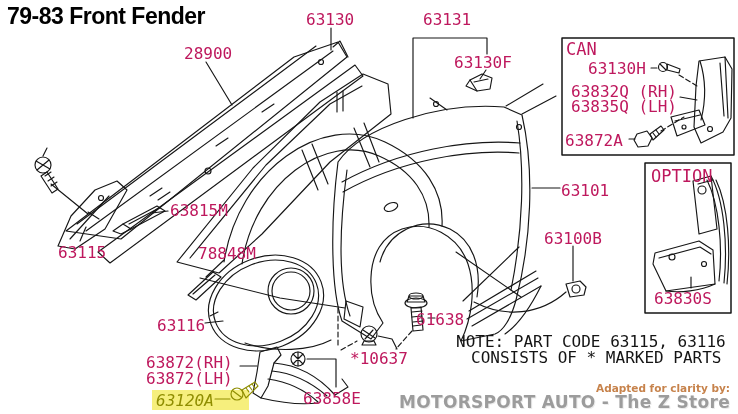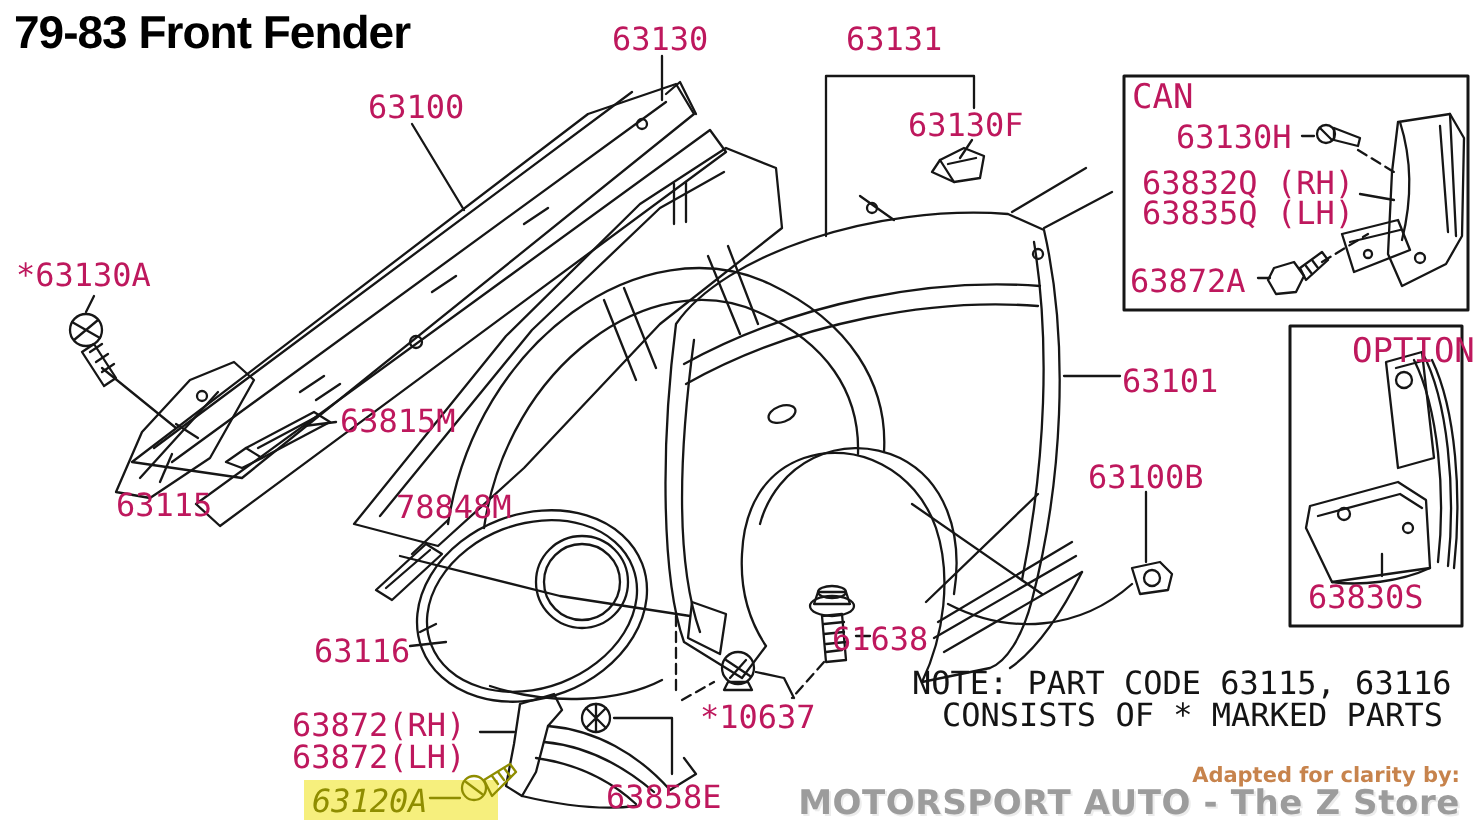--- a/index.html
+++ b/index.html
@@ -216,44 +216,43 @@
       <path d="M412,331 L396,349"></path>
       <path d="M679,75 L697,86"></path>
       <path d="M661,131 L684,117"></path>
     </g>
   </svg>
 
   <div id="title">79-83 Front Fender</div>
 
   <div class="lbl" style="left:306px;top:11px">63130</div>
   <div class="lbl" style="left:423px;top:11px">63131</div>
-  <div class="lbl" style="left:184px;top:45px">63100</div>
+  <div class="lbl" style="left:184px;top:45px">28900</div>
   <div class="lbl" style="left:454px;top:54px">63130F</div>
-  <div class="lbl" style="left:8px;top:129px">*63130A</div>
   <div class="lbl" style="left:170px;top:202px">63815M</div>
   <div class="lbl" style="left:58px;top:244px">63115</div>
   <div class="lbl" style="left:198px;top:245px">78848M</div>
   <div class="lbl" style="left:561px;top:182px">63101</div>
   <div class="lbl" style="left:544px;top:230px">63100B</div>
   <div class="lbl" style="left:157px;top:317px">63116</div>
   <div class="lbl" style="left:416px;top:311px">61638</div>
   <div class="lbl" style="left:350px;top:350px">*10637</div>
   <div class="lbl" style="left:146px;top:354px">63872(RH)</div>
   <div class="lbl" style="left:146px;top:370px">63872(LH)</div>
   <div class="lbl" style="left:303px;top:390px">63858E</div>
   <div class="lbl" id="lbl-63120a" style="left:156px;top:392px">63120A</div>
   <div class="lbl" style="left:654px;top:290px">63830S</div>
 
   <div class="lbl boxtitle" style="left:566px;top:40px">CAN</div>
   <div class="lbl" style="left:588px;top:60px">63130H</div>
   <div class="lbl" style="left:571px;top:83px">63832Q (RH)</div>
   <div class="lbl" style="left:571px;top:98px">63835Q (LH)</div>
   <div class="lbl" style="left:565px;top:132px">63872A</div>
 
-  <div class="lbl boxtitle" style="left:676px;top:167px">OPTION</div>
+  <div class="lbl boxtitle" style="left:651px;top:167px">OPTION</div>
 
   <div class="note" style="position:absolute;left:456px;top:333px">NOTE: PART CODE 63115, 63116</div>
   <div class="note" style="position:absolute;left:471px;top:349px">CONSISTS OF * MARKED PARTS</div>
 
   <div id="adapted">Adapted for clarity by:</div>
   <div id="store">MOTORSPORT AUTO - The Z Store</div>
 
 </div>
 
 </body></html>

